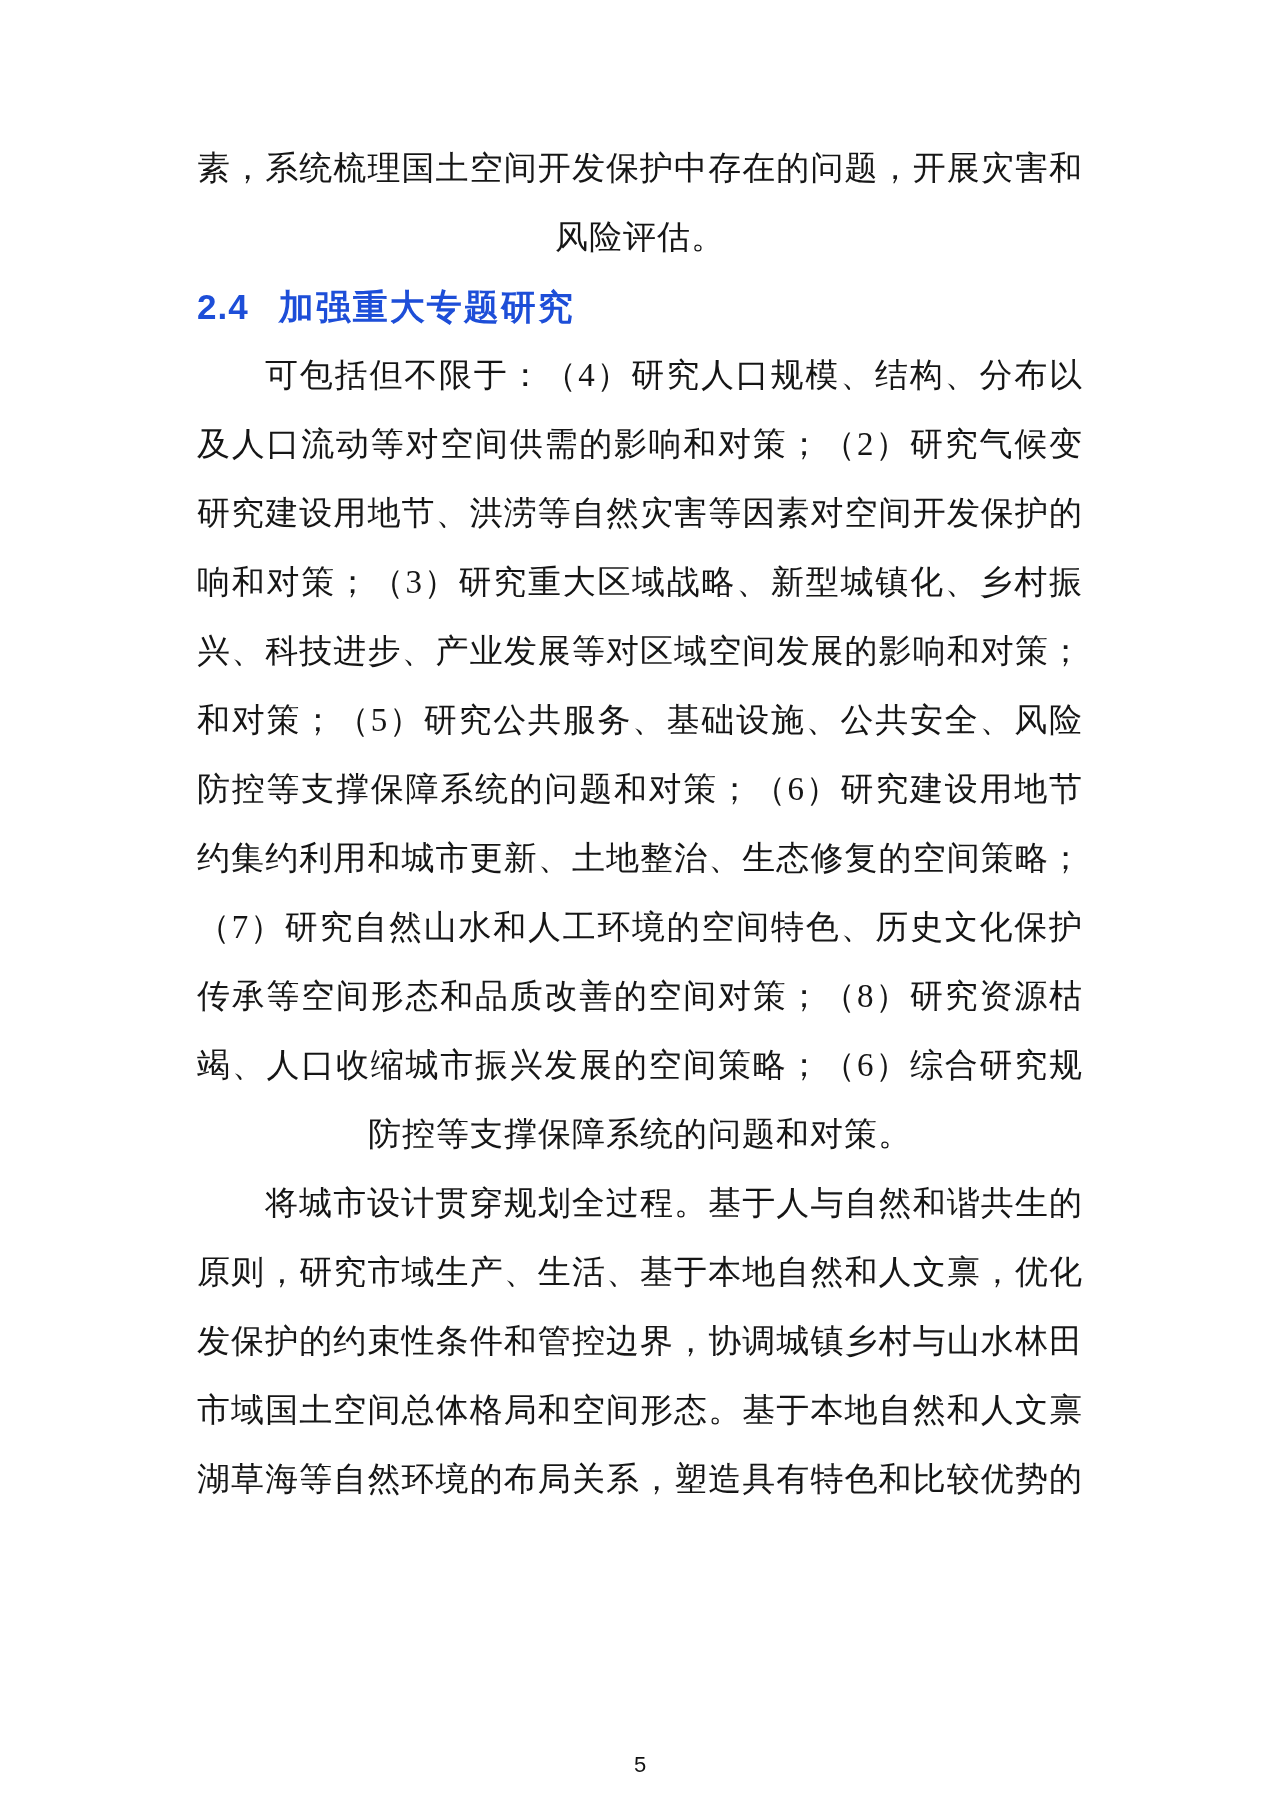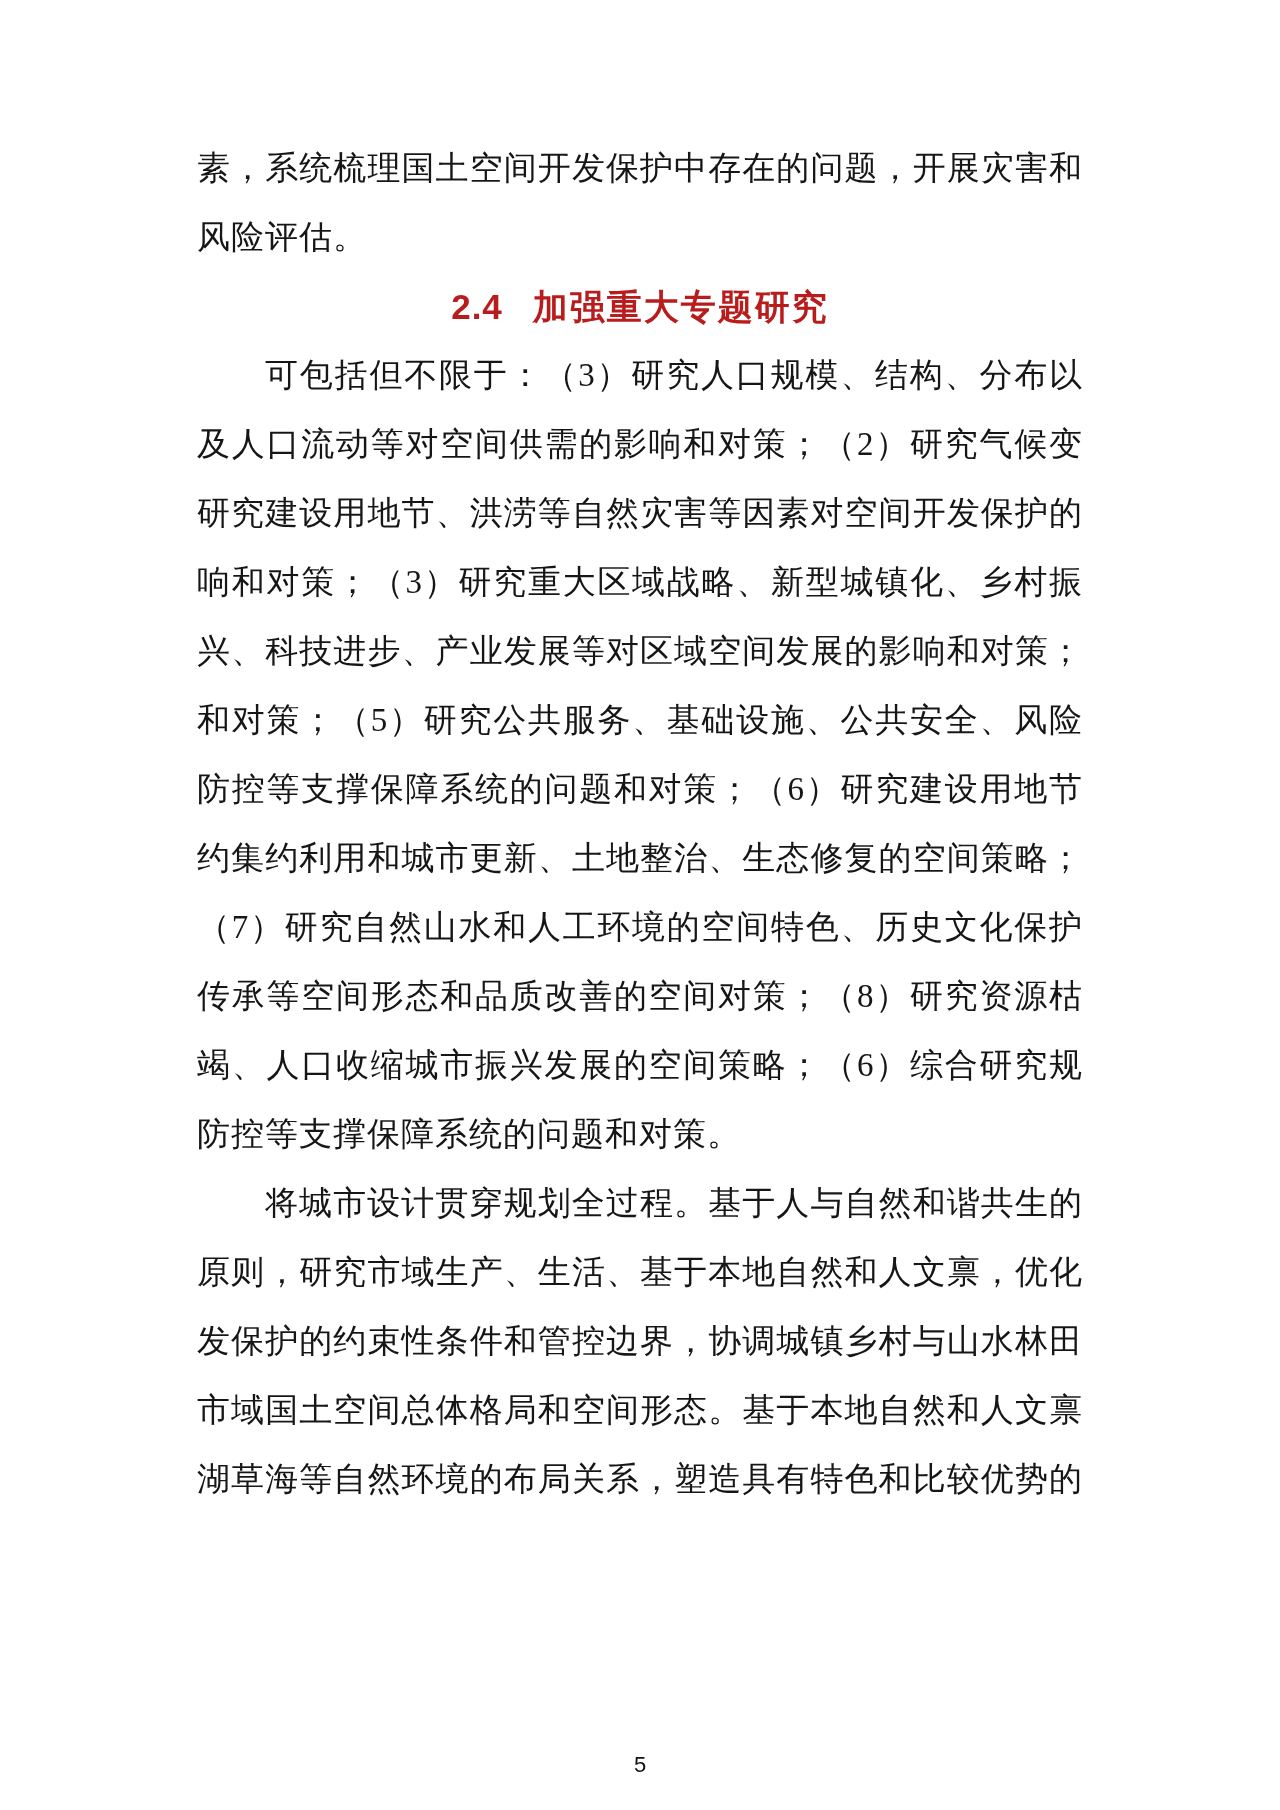--- a/index.html
+++ b/index.html
@@ -20,39 +20,38 @@
     left: 197px; top: 134px;
     width: 886px;
   }
   .para { width: 100%; }
   .line {
     font-size: 33px;
     line-height: 69px;
     height: 69px;
     overflow: hidden;
     letter-spacing: 1px;
-    text-align: left;
+    text-align: center;
     color: #161616;
   }
   .line.justify {
     text-align: justify;
     text-align-last: justify;
     -moz-text-align-last: justify;
     text-justify: inter-character;
   }
   .line.indent { padding-left: 68px; }
   .heading {
     font-size: 35px;
     line-height: 69px;
     height: 69px;
     font-weight: 700;
-    color: #b91c1c;
+    color: #1d4ed8;
     white-space: nowrap;
     overflow: hidden;
-    text-align: center;
   }
   .heading .h-num {
     font-family: "Liberation Sans", "DejaVu Sans", sans-serif;
     margin-right: 30px;
     letter-spacing: 1px;
   }
   .heading .h-title { letter-spacing: 2px; }
   .page-number {
     position: absolute;
     left: 0; right: 0;
@@ -67,21 +66,21 @@
 <body>
 
 <div class="page">
   <div class="content" id="content">
       <div class="para">
         <div class="line justify">素，系统梳理国土空间开发保护中存在的问题，开展灾害和</div>
         <div class="line">风险评估。</div>
       </div>
       <div class="heading"><span class="h-num">2.4</span><span class="h-title">加强重大专题研究</span></div>
       <div class="para">
-        <div class="line justify indent">可包括但不限于：（3）研究人口规模、结构、分布以</div>
+        <div class="line justify indent">可包括但不限于：（4）研究人口规模、结构、分布以</div>
         <div class="line justify">及人口流动等对空间供需的影响和对策；（2）研究气候变</div>
         <div class="line justify">研究建设用地节、洪涝等自然灾害等因素对空间开发保护的影</div>
         <div class="line justify">响和对策；（3）研究重大区域战略、新型城镇化、乡村振</div>
         <div class="line justify">兴、科技进步、产业发展等对区域空间发展的影响和对策；</div>
         <div class="line justify">和对策；（5）研究公共服务、基础设施、公共安全、风险</div>
         <div class="line justify">防控等支撑保障系统的问题和对策；（6）研究建设用地节</div>
         <div class="line justify">约集约利用和城市更新、土地整治、生态修复的空间策略；</div>
         <div class="line justify">（7）研究自然山水和人工环境的空间特色、历史文化保护</div>
         <div class="line justify">传承等空间形态和品质改善的空间对策；（8）研究资源枯</div>
         <div class="line justify">竭、人口收缩城市振兴发展的空间策略；（6）综合研究规</div>

